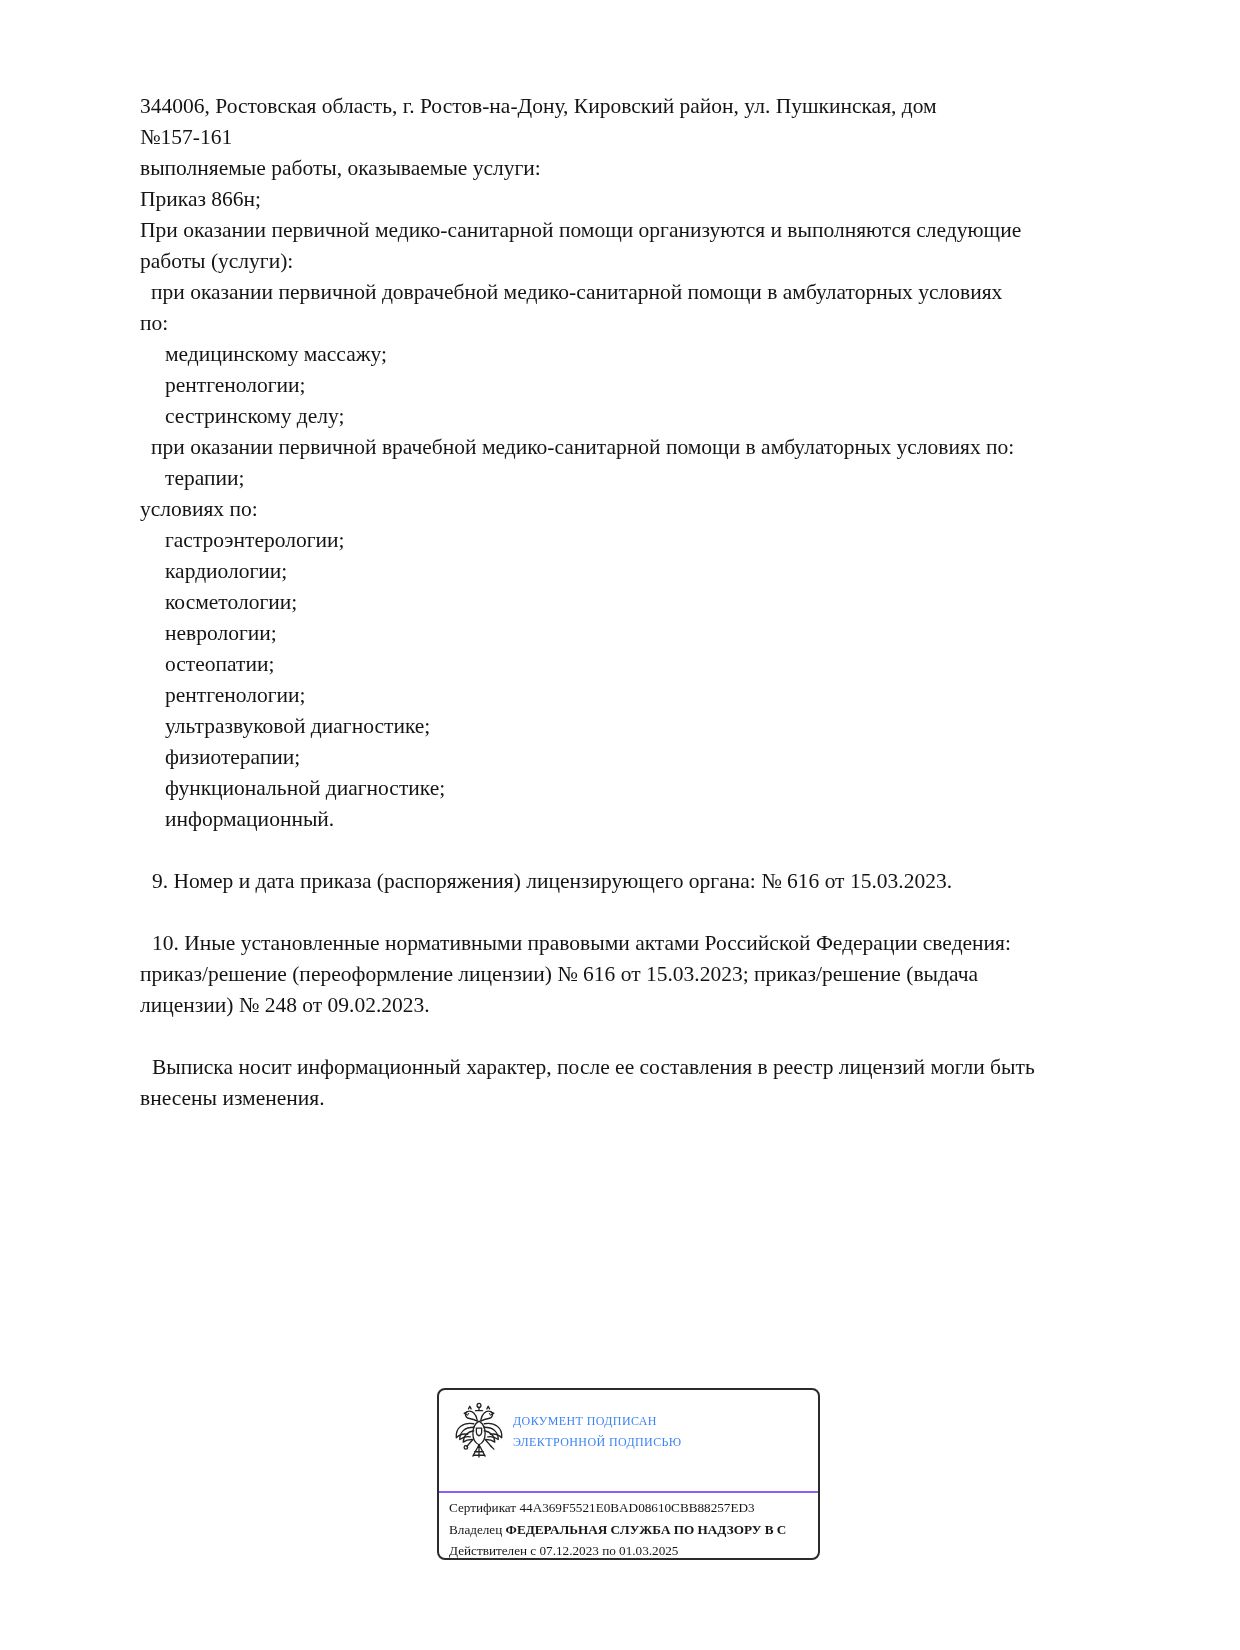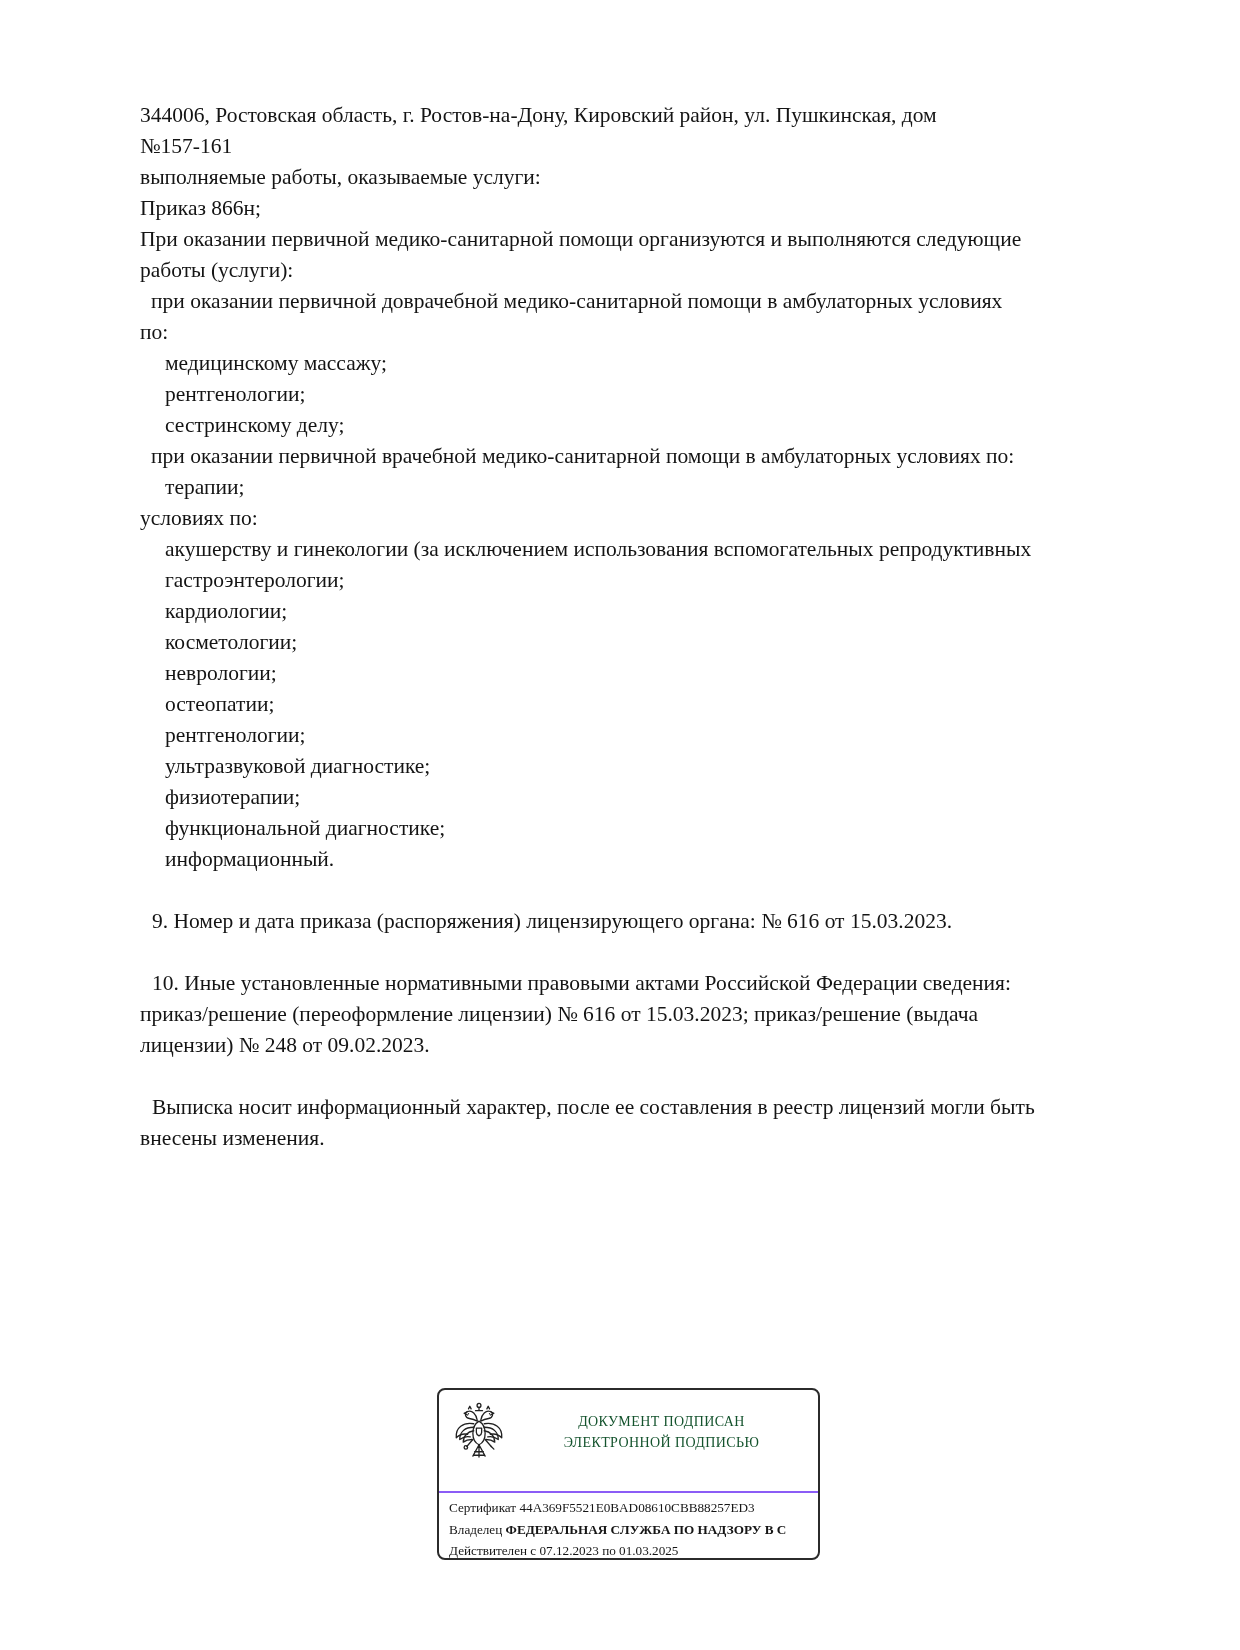--- a/index.html
+++ b/index.html
@@ -8,21 +8,21 @@
     width: 1240px;
     height: 1650px;
     background: #ffffff;
     font-family: "Liberation Serif", serif;
     color: #141414;
     overflow: hidden;
   }
   .doc-body {
     position: absolute;
     left: 140px;
-    top: 100px;
+    top: 91px;
     width: 1020px;
     font-size: 21.5px;
     line-height: 31px;
   }
   .doc-body p.line {
     margin: 0;
     white-space: nowrap;
   }
   .doc-body p.indent-1 { padding-left: 11px; }
   .doc-body p.indent-2 { padding-left: 25px; }
@@ -48,26 +48,25 @@
     box-sizing: border-box;
     padding: 11px 8px 0 12px;
   }
   .emblem {
     width: 56px;
     flex: 0 0 56px;
     margin-right: 6px;
   }
   .stamp-title {
     flex: 1;
-    text-align: center;
     padding-top: 10px;
-    font-size: 14px;
+    font-size: 12px;
     line-height: 21px;
     letter-spacing: 0.4px;
-    color: #14532d;
+    color: #3b82f6;
   }
   .stamp-bottom {
     border-top: 2px solid #8b5cf6;
     padding: 4px 0 6px 10px;
     font-size: 13.2px;
     line-height: 21.5px;
     color: #161616;
   }
   .stamp-bottom .srow {
     white-space: nowrap;
@@ -89,21 +88,20 @@
       <p class="line indent-0">При оказании первичной медико-санитарной помощи организуются и выполняются следующие</p>
       <p class="line indent-0">работы (услуги):</p>
       <p class="line indent-1">при оказании первичной доврачебной медико-санитарной помощи в амбулаторных условиях</p>
       <p class="line indent-0">по:</p>
       <p class="line indent-2">медицинскому массажу;</p>
       <p class="line indent-2">рентгенологии;</p>
       <p class="line indent-2">сестринскому делу;</p>
       <p class="line indent-1">при оказании первичной врачебной медико-санитарной помощи в амбулаторных условиях по:</p>
       <p class="line indent-2">терапии;</p>
       <p class="line indent-0">условиях по:</p>
-      <p class="line indent-2">акушерству и гинекологии (за исключением использования вспомогательных репродуктивных</p>
       <p class="line indent-2">гастроэнтерологии;</p>
       <p class="line indent-2">кардиологии;</p>
       <p class="line indent-2">косметологии;</p>
       <p class="line indent-2">неврологии;</p>
       <p class="line indent-2">остеопатии;</p>
       <p class="line indent-2">рентгенологии;</p>
       <p class="line indent-2">ультразвуковой диагностике;</p>
       <p class="line indent-2">физиотерапии;</p>
       <p class="line indent-2">функциональной диагностике;</p>
       <p class="line indent-2">информационный.</p>

